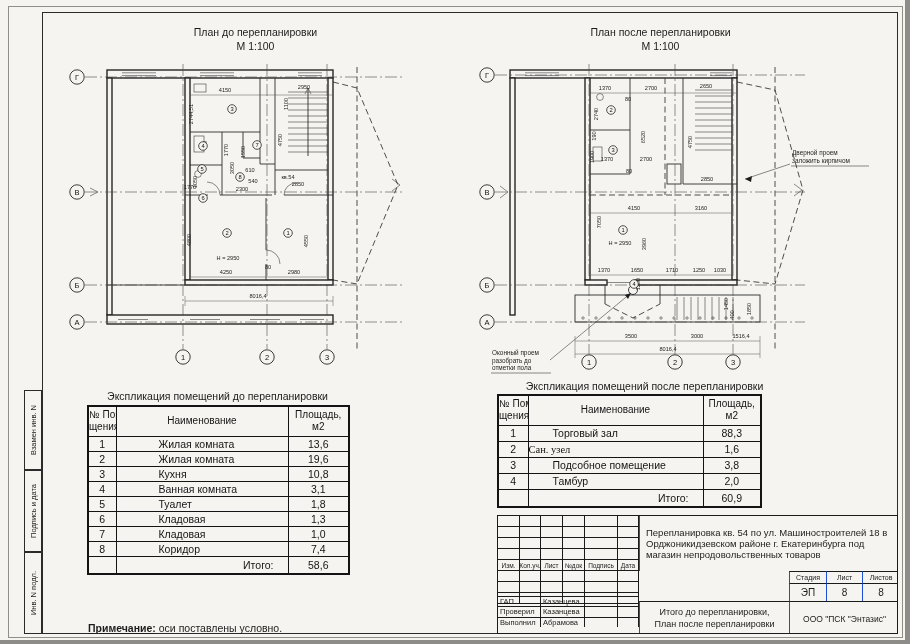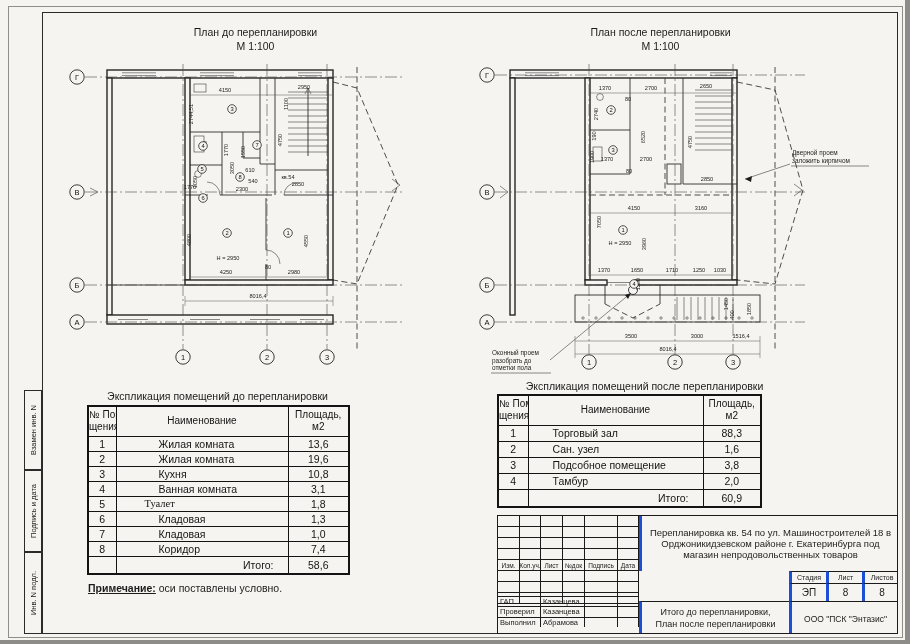--- a/index.html
+++ b/index.html
@@ -16,22 +16,22 @@
   table.expl{border-collapse:collapse;table-layout:fixed;position:absolute;background:#f5f4f0;
              font-size:10.5px;color:#141414;border:2px solid #141414}
   table.expl th,table.expl td{border:1px solid #141414;padding:0;font-weight:normal;overflow:hidden;white-space:nowrap}
   table.expl th{font-size:10px;line-height:1.25;vertical-align:middle}
   .c-no{text-align:center}
   .c-area{text-align:center}
   .note-line{position:absolute;font-size:10.5px}
   .note-line b{font-weight:bold;text-decoration:underline}
   #titleblock{position:absolute;left:497px;top:515px;width:401px;height:119px;
               border:1.5px solid #1b1b1b;box-sizing:border-box;background:#f5f4f0;overflow:hidden;font-size:9px}
-  .tbcell{position:absolute;box-sizing:border-box;border-left:3px solid #1d4ed8;border-top:1px solid #1b1b1b;
-          display:flex;align-items:center;justify-content:center;text-align:center}
+  .tbcell{position:absolute;box-sizing:border-box;border-left:1px solid #1d4ed8;border-top:1px solid #1b1b1b;
+          display:flex;align-items:center;justify-content:center;}
   .gridcells{position:absolute;display:grid;grid-template-columns:22px 21px 22px 22px 33px 21px}
   .gridcells>div{border-right:1px solid #1b1b1b;border-bottom:1px solid #1b1b1b;box-sizing:border-box;
                  display:flex;align-items:center;justify-content:center;overflow:hidden}
   .rolegrid{position:absolute;display:grid;grid-template-columns:43px 44px 33px 21px}
   .rolegrid>div{border-right:1px solid #1b1b1b;border-top:1px solid #1b1b1b;box-sizing:border-box;
                 font-size:7.5px;display:flex;align-items:center;padding-left:2px;overflow:hidden}
   svg{position:absolute;overflow:visible}
   svg text{font-family:"Liberation Sans",sans-serif}
   .wall{fill:#f5f4f0;stroke:#262626;stroke-width:1.4}
   .thin{stroke:#2c2c2c;stroke-width:0.9;fill:none}
@@ -422,21 +422,21 @@
           <td class="c-name" style="padding-left: 42px;">Кухня</td>
           <td class="c-area">10,8</td>
         </tr>
         <tr style="height: 15px;">
           <td class="c-no">4</td>
           <td class="c-name" style="padding-left: 42px;">Ванная комната</td>
           <td class="c-area">3,1</td>
         </tr>
         <tr style="height: 15px;">
           <td class="c-no">5</td>
-          <td class="c-name" style="padding-left: 28px; font-family: Liberation Serif, serif;">Туалет</td>
+          <td class="c-name" style="padding-left: 42px;">Туалет</td>
           <td class="c-area">1,8</td>
         </tr>
         <tr style="height: 15px;">
           <td class="c-no">6</td>
           <td class="c-name" style="padding-left: 42px;">Кладовая</td>
           <td class="c-area">1,3</td>
         </tr>
         <tr style="height: 15px;">
           <td class="c-no">7</td>
           <td class="c-name" style="padding-left: 42px;">Кладовая</td>
@@ -449,21 +449,21 @@
         </tr>
       </tbody>
     <tbody>
       <tr style="height:18px">
         <td></td>
         <td style="text-align:right;padding-right:14px">Итого:</td>
         <td class="c-area">58,6</td>
       </tr>
     </tbody>
   </table>
-  <div class="note-line" style="left:88px;top:582px">
+  <div class="note-line" style="left:88px;top:622px">
     <b>Примечание:</b><span> оси  поставлены условно.</span>
   </div>
 
   <div class="tbl-title" style="left:513px;top:380px;width:263px">Экспликация помещений после перепланировки</div>
   <table class="expl" style="left:497px;top:394px;width:263px">
     <colgroup>
         <col style="width:30px">
         <col style="width:175px">
         <col style="width:58px">
       </colgroup>
@@ -481,21 +481,21 @@
       </tr>
     </thead>
     <tbody id="ta-rows">
         <tr style="height: 16px;">
           <td class="c-no">1</td>
           <td class="c-name" style="padding-left: 24px;">Торговый зал</td>
           <td class="c-area">88,3</td>
         </tr>
         <tr style="height: 16px;">
           <td class="c-no">2</td>
-          <td class="c-name" style="padding-left: 24px;">Сан. узел</td>
+          <td class="c-name" style=" font-family: Liberation Serif, serif;">Сан. узел</td>
           <td class="c-area">1,6</td>
         </tr>
         <tr style="height: 16px;">
           <td class="c-no">3</td>
           <td class="c-name" style="padding-left: 24px;">Подсобное помещение</td>
           <td class="c-area">3,8</td>
         </tr>
         <tr style="height: 16px;">
           <td class="c-no">4</td>
           <td class="c-name" style="padding-left: 24px;">Тамбур</td>

